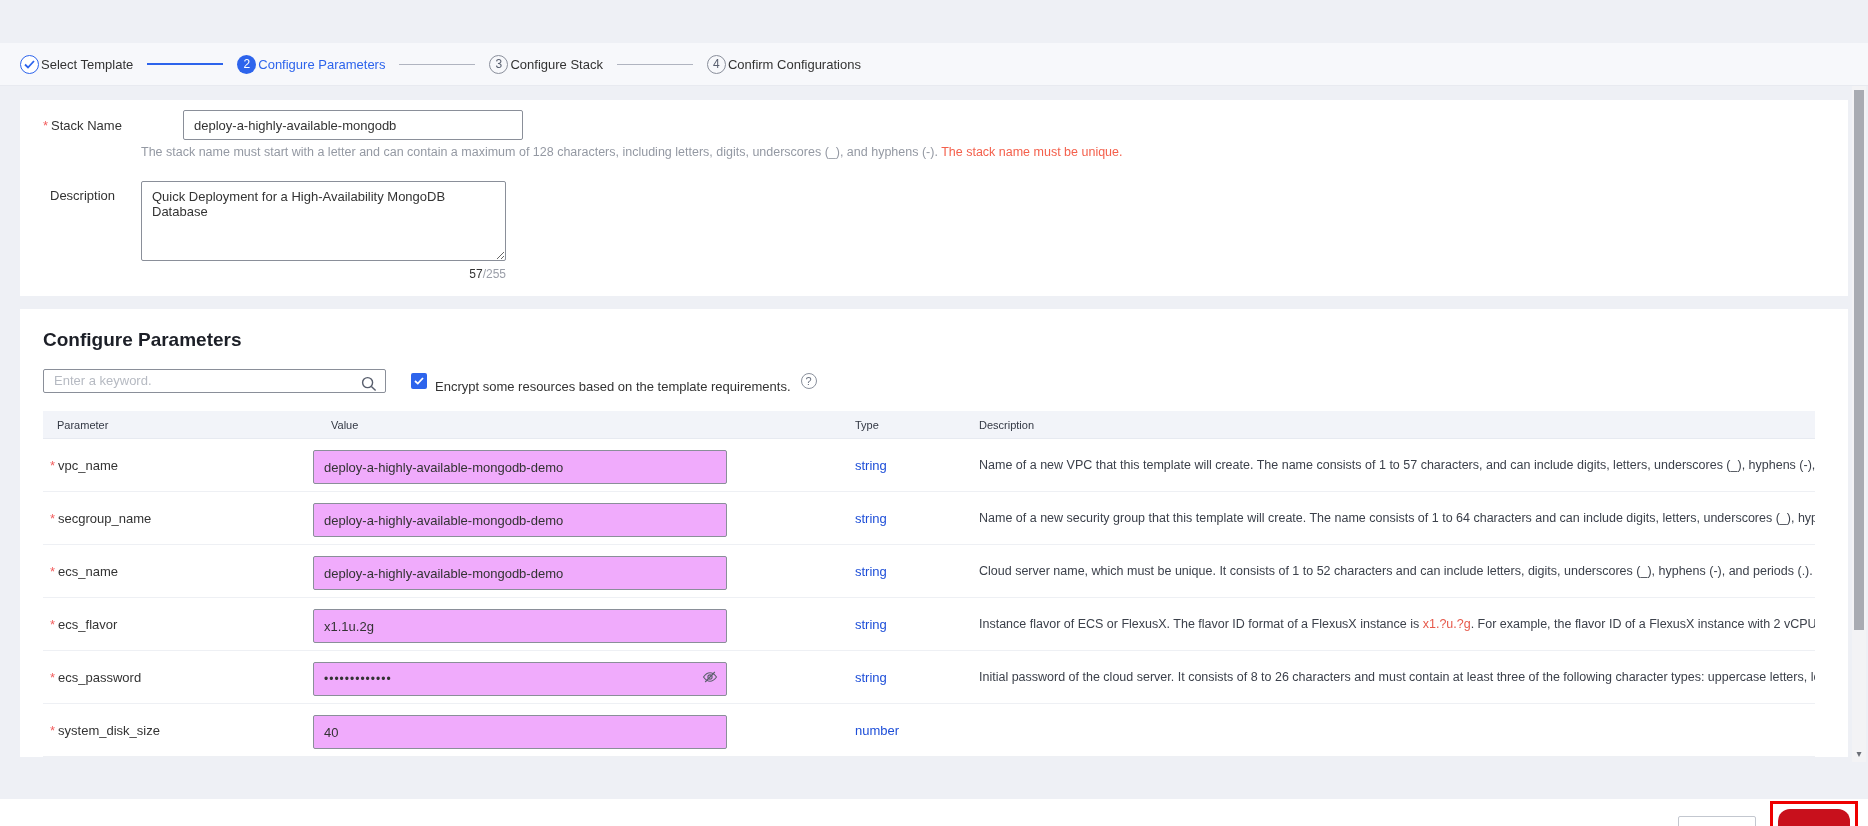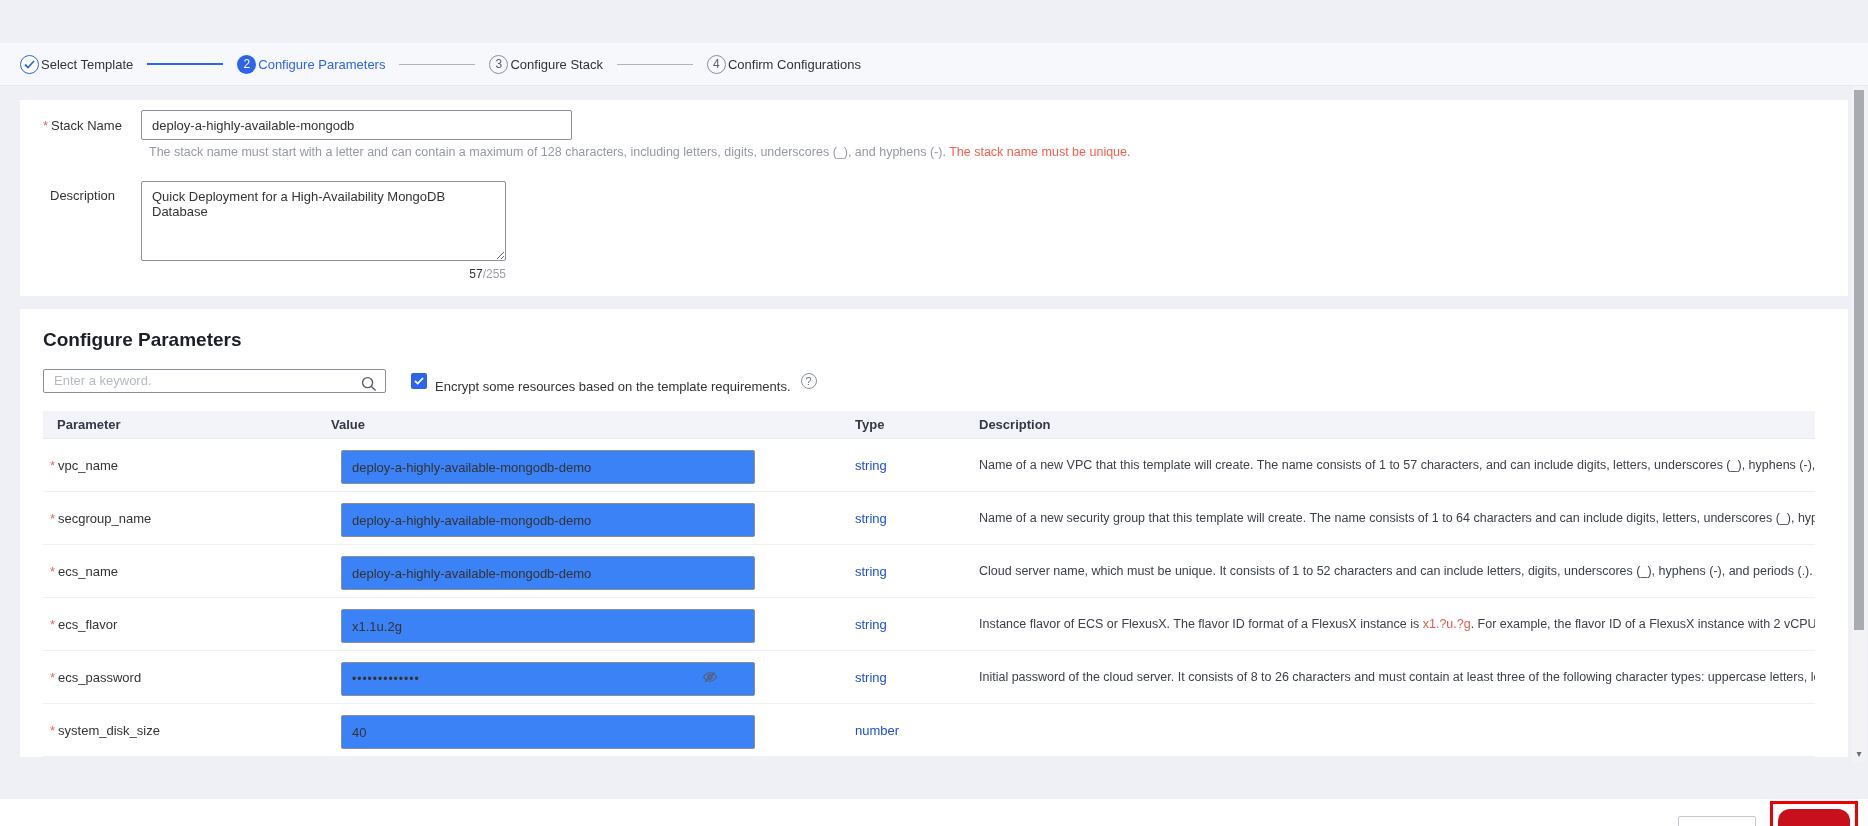--- a/index.html
+++ b/index.html
@@ -28,28 +28,28 @@
   .s-line { width:76px; height:1px; margin:0 14px; background:#b0b4c0; }
   .s-line.done { background:#2d64ec; height:2px; }
 
   
   .card { position:absolute; left:20px; width:1828px; background:#fff; }
   .card1 { top:100px; height:196px; }
   .card2 { top:309px; height:448px; }
 
   
   .fr { position:absolute; left:23px; display:flex; }
-  .fr1 { top:10px; align-items:center; }
+  .fr1 { top:10px; align-items:center;gap:42px; }
   .fr2 { top:81px; align-items:flex-start; }
   .f-label { width:98px; font-size:13px; color:#333; flex:0 0 auto; }
   .fr2 .f-label { padding-top:7px; }
   .req { color:#f25e5e; margin-right:3px; }
-  .txt-input { width:431px; height:30px; border:1px solid #8a8f99; border-radius:2px; background:#fff;
+  .txt-input { width:340px; height:30px; border:1px solid #8a8f99; border-radius:2px; background:#fff;
                font-family:"Liberation Sans", sans-serif; font-size:13px; color:#333; padding:0 10px; outline:none; }
-  .hint { position:absolute; left:121px; top:45px; font-size:12.5px; color:#9499a3;margin-left:8px; }
+  .hint { position:absolute; left:121px; top:45px; font-size:12.5px; color:#9499a3; }
   .hint .warn { color:#f4604c; }
   .desc-ta { width:365px; height:80px; border:1px solid #8a8f99; border-radius:2px; resize:both;
              font-family:"Liberation Sans", sans-serif; font-size:13px; color:#333; padding:7px 10px; outline:none; }
   .counter { position:absolute; left:121px; top:167px; width:365px; text-align:right; font-size:12px; color:#9a9ea8; }
   .counter b { color:#333; font-weight:normal; }
 
   
   .sec-title { position:absolute; left:23px; top:20px; font-size:19px; font-weight:bold; color:#1c1f27; }
   .toolsrow { position:absolute; left:23px; top:58px; display:flex; align-items:center; }
   .search { position:relative; width:343px; height:24px; flex:0 0 auto; }
@@ -60,31 +60,31 @@
   .cb { width:16px; height:16px; border-radius:2px; background:#2d64ec; display:flex; align-items:center;
         justify-content:center; margin-left:25px; cursor:pointer; flex:0 0 auto; }
   .cb-label { font-size:13px; color:#333; margin-left:8px;margin-top:12px; }
   .help { width:16px; height:16px; border:1px solid #8b919d; border-radius:50%; color:#6b7280; font-size:11px;
           display:flex; align-items:center; justify-content:center; margin-left:10px; cursor:pointer; }
 
   
   .ptable { position:absolute; left:23px; top:102px; width:1772px; }
   .thead { display:grid; grid-template-columns:270px 540px 124px auto; height:28px; background:#f2f4f9;
            align-items:center; border-bottom:1px solid #e7eaf1; }
-  .thead .th { font-size:13px; font-weight:700; color:#333844; white-space:nowrap; }
+  .thead .th { font-size:11px; font-weight:400; color:#333844; white-space:nowrap; }
   .th.h-name { padding-left:14px; }
   .th.h-value { padding-left:18px; }
   .th.h-type { padding-left:2px; }
   .th.h-desc { padding-left:2px; }
   .trow { display:grid; grid-template-columns:270px 540px 124px auto; height:53px; border-bottom:1px solid #eef0f4;
           align-items:center; background:#fff; }
   .c-name { padding-left:7px; font-size:13px; color:#333; white-space:nowrap; }
   .vwrap { position:relative; width:414px; height:30px; }
   .vwrap input { width:100%; height:100%; border:1px solid #8a8f99; border-radius:2px; padding:16px 10px;
-                 font-family:"Liberation Sans", sans-serif; font-size:13px; color:#333; outline:none; background:#3b82f6;margin-left:28px; }
+                 font-family:"Liberation Sans", sans-serif; font-size:13px; color:#333; outline:none; background:#f0abfc; }
   .vwrap input.pwd { font-size:12px; letter-spacing:1px; padding-right:34px; }
   .eye { position:absolute; right:9px; top:7px; cursor:pointer; }
   .c-type { font-size:13px; color:#1d4ed8; padding-left:2px; }
   .c-desc { font-size:12.5px; color:#3c414b; padding-left:2px; white-space:nowrap; overflow:hidden; }
   .c-desc .accent { color:#e6594b; }
 
   
   .footer { position:absolute; left:0; top:762px; width:100%; height:64px; background:#fff;
             display:flex; align-items:center; justify-content:flex-end; padding-right:10px;margin-top:37px; }
   .btn-prev { width:78px; height:30px; background:#fff; border:1px solid #c3c7cf; border-radius:2px;

